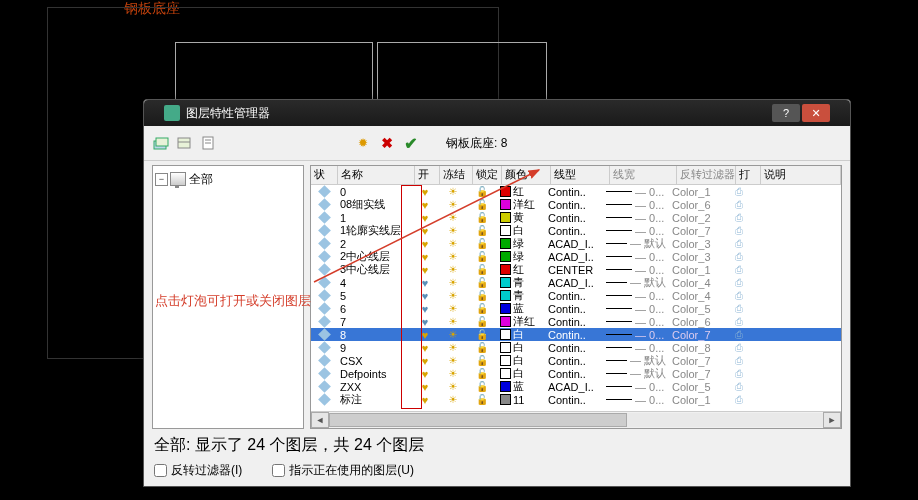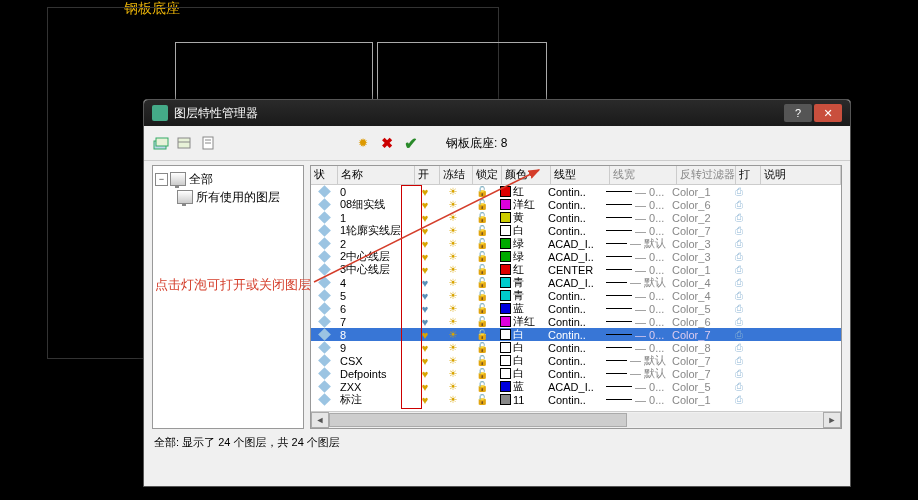--- a/index.html
+++ b/index.html
@@ -1,21 +1,21 @@
 <!DOCTYPE html>
 <html><head>
 <meta charset="utf-8">
 <style>
 html,body{margin:0;padding:0;width:918px;height:500px;background:#000;font-family:"Microsoft YaHei",SimSun,Arial,sans-serif;font-size:12px;overflow:hidden}
-.bg-text{position:absolute;top:0;left:124px;color:#eab308;font-size:14px}
+.bg-text{position:absolute;top:0;left:124px;color:#c2410c;font-size:14px}
 .bg-panel{position:absolute;top:7px;left:47px;width:450px;height:350px;border:1px solid #333}
 .bg-inner1{position:absolute;top:34px;left:127px;width:196px;height:293px;border:1px solid #aaa}
 .bg-inner2{position:absolute;top:34px;left:329px;width:168px;height:65px;border:1px solid #aaa}
 .dialog{position:absolute;top:99px;left:143px;width:706px;height:386px;background:#f0f0f0;border:1px solid #555;border-radius:4px 4px 0 0;box-shadow:0 0 8px rgba(0,0,0,.5)}
-.titlebar{height:26px;background:linear-gradient(#2a2a2a,#1a1a1a);color:#fff;display:flex;align-items:center;padding:0 8px;font-size:12px;border-radius:4px 4px 0 0}
+.titlebar{height:26px;background:linear-gradient(#2a2a2a,#1a1a1a);color:#fff;display:flex;align-items:center;padding:0 20px;font-size:12px;border-radius:4px 4px 0 0}
 .title-icon{width:16px;height:16px;background:#4a8;margin-right:6px;border-radius:2px}
 .titlebar .winbtns{margin-left:auto;display:flex}
 .winbtn{width:28px;height:18px;margin-left:2px;background:#555;color:#fff;display:flex;align-items:center;justify-content:center;font-size:11px;cursor:pointer}
 .winbtn.help{border-radius:2px}
 .winbtn.close{background:#c94f3d;border-radius:2px}
 .toolbar{height:34px;background:#f0f0f0;display:flex;align-items:center;padding:0 8px;border-bottom:1px solid #ccc}
 .tbicon{width:18px;height:18px;margin-right:6px;display:inline-flex;align-items:center;justify-content:center}
 .tbicon svg{width:16px;height:16px}
 .tbspacer{width:130px}
 .tb-check{color:#2a8a2a;font-weight:bold;font-size:16px}
@@ -56,21 +56,21 @@
 .lock-ic{color:#c9a93e;font-size:10px}
 .plot-ic{color:#8cb4d4;font-size:10px}
 .diamond{width:9px;height:9px;background:#9bc4e2;transform:rotate(45deg);display:inline-block}
 .lw-line{display:inline-block;width:26px;border-top:1px solid #000;margin-right:3px;vertical-align:middle}
 .on-col-box{position:absolute;border:1.5px solid #c00;pointer-events:none}
 .hscroll{height:16px;background:#f0f0f0;border-top:1px solid #ccc;display:flex;align-items:center}
 .hs-btn{width:16px;height:14px;background:#e6e6e6;border:1px solid #aaa;display:flex;align-items:center;justify-content:center;font-size:9px;color:#555}
 .hs-track{flex:1;height:14px;background:#e9e9e9;position:relative}
 .hs-thumb{position:absolute;left:0;top:0;height:12px;width:60%;background:#cdcdcd;border:1px solid #aaa}
 .search{margin:2px 8px 0 8px;height:20px;border:1px solid #999;background:#fff;padding:1px 4px;color:#888;font-size:12px;width:146px;box-sizing:border-box}
-.status{margin:6px 10px 0 10px;color:#000;font-size:11px}
+.status{margin:6px 10px 0 10px;color:#000;font-size:16px}
 .checks{margin:6px 10px 0 10px;display:flex;gap:30px;font-size:12px;color:#000}
 .chk{display:flex;align-items:center;gap:4px}
 .chk input{margin:0}
 .anno-text{position:absolute;color:#d43d2a;font-size:13px;pointer-events:none}
 .anno-arrow{position:absolute;pointer-events:none}
 </style>
 </head>
 <body>
 
 <div class="bg-text">钢板底座</div>
@@ -116,24 +116,20 @@
     <span class="tb-cur"><span>钢板底座:</span> <span>8</span></span>
   </div>
 
   <div class="body">
     <div class="tree">
       <div class="tree-row">
         <span class="tree-exp">−</span>
         <span class="tree-icon filter-ic"></span>
         <span>全部</span>
       </div>
-      <div class="tree-row" style="padding-left:22px">
-        <span class="tree-icon filter-ic"></span>
-        <span>所有使用的图层</span>
-      </div>
     </div>
 
     <div class="grid-wrap">
       <div class="grid-head">
         <div class="gh c-status">状</div>
         <div class="gh c-name">名称</div>
         <div class="gh c-on">开</div>
         <div class="gh c-freeze">冻结</div>
         <div class="gh c-lock">锁定</div>
         <div class="gh c-color">颜色</div>
@@ -543,25 +539,35 @@
             <div class="hs-thumb"></div>
           </div>
         <div class="hs-btn">►</div>
       </div>
     </div>
   </div>
 
 
   <div class="status">全部: 显示了 24 个图层，共 24 个图层</div>
 
+  <div class="checks">
+    <label class="chk">
+        <input type="checkbox" style="">
+        <span>反转过滤器(I)</span>
+      </label>
+    <label class="chk">
+        <input type="checkbox" style="">
+        <span>指示正在使用的图层(U)</span>
+      </label>
+  </div>
   
 
   
 
-  <div class="anno-text" style="top:176px;left:11px">点击灯泡可打开或关闭图层</div>
+  <div class="anno-text" style="top:192px;left:11px">点击灯泡可打开或关闭图层</div>
   <svg class="anno-arrow" style="top:60px;left:160px" width="250" height="130">
     <defs>
         <marker id="ah" markerWidth="8" markerHeight="8" refX="7" refY="3" orient="auto">
           <path d="M0,0 L8,3 L0,6 Z" fill="#d43d2a"></path>
         </marker>
       </defs>
     <line x1="10" y1="122" x2="235" y2="10" stroke="#d43d2a" stroke-width="1.5" marker-end="url(#ah)"></line>
   </svg>
 </div>
 

